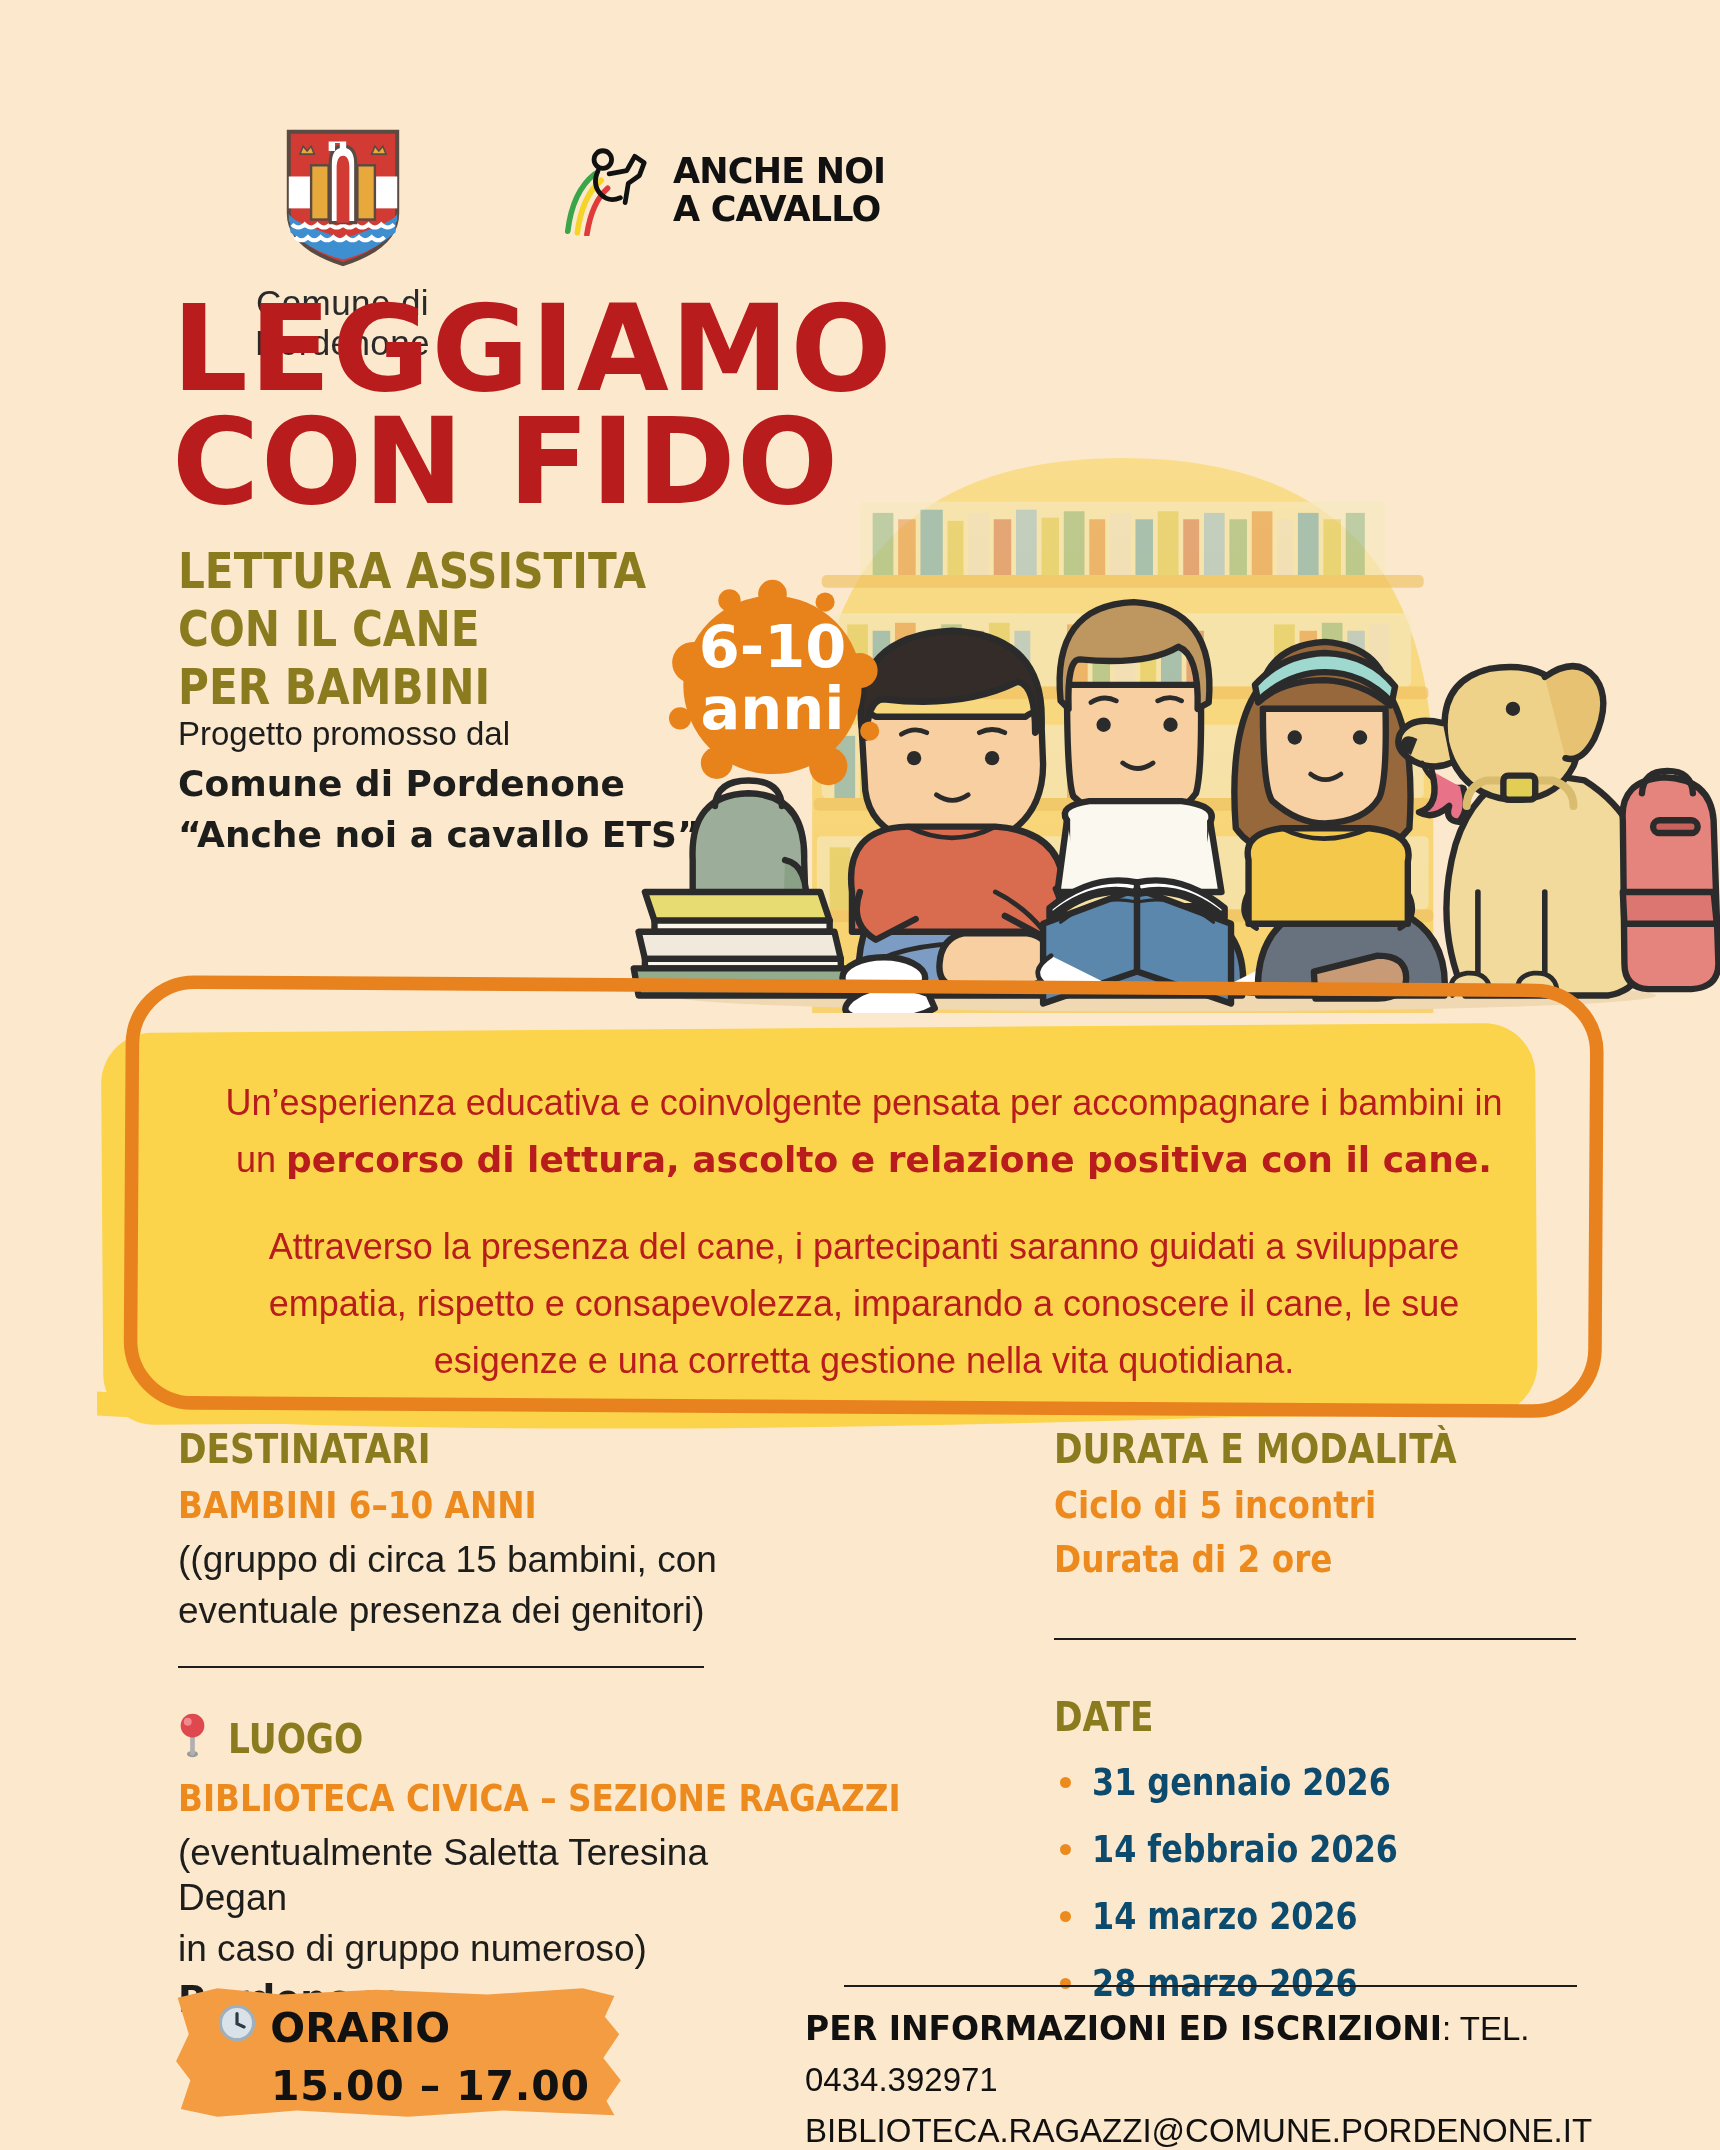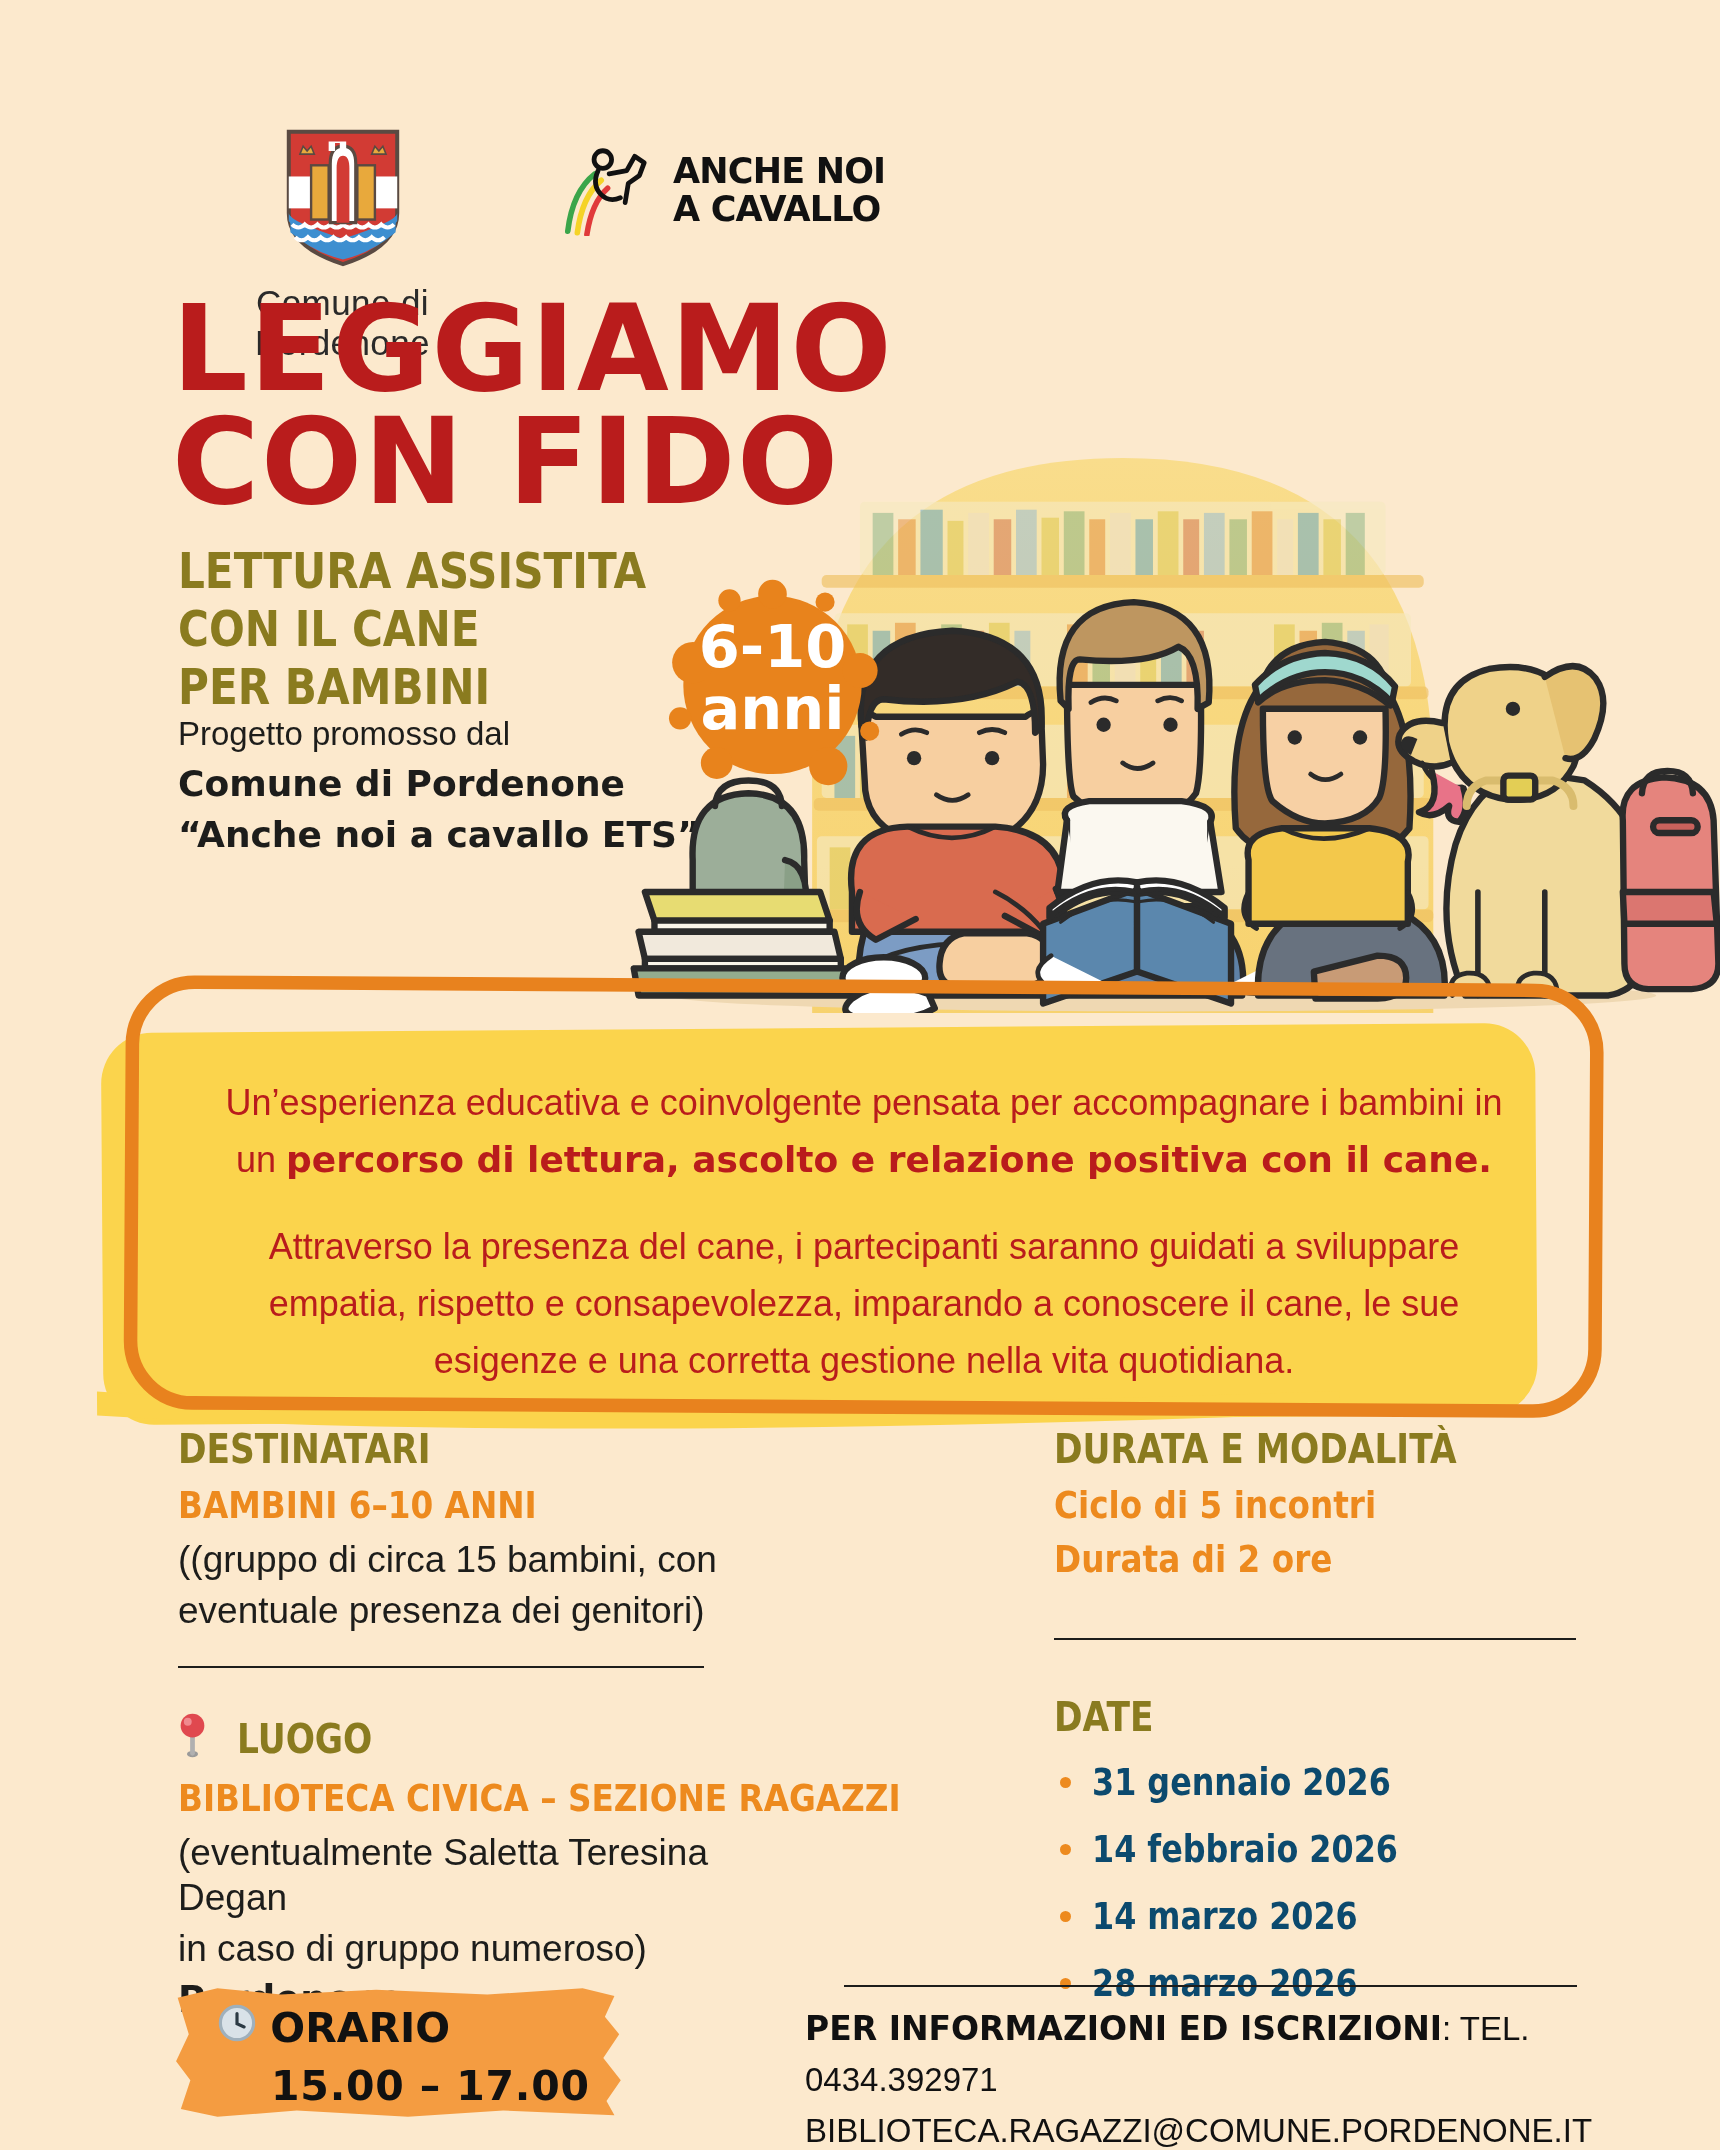--- a/index.html
+++ b/index.html
@@ -41,21 +41,21 @@
 
   
   .col{width:558px;}
   .col .h{font-family:"DejaVu Sans",sans-serif;font-weight:bold;font-size:40px;color:#8A7B1F;margin:0 0 11px 0;}
   .col .hl{font-family:"DejaVu Sans",sans-serif;font-weight:bold;font-size:38px;color:#ED8A1E;margin:0 0 9.6px 0;}
   .col .body{font-size:37px;line-height:1.22;margin:0 0 6.4px 0;}
   .col .bold-body{font-family:"DejaVu Sans",sans-serif;font-weight:bold;font-size:37px;margin:4.8px 0 0 0;}
   .rule{height:0;border-top:2.4px solid #1D1D1B;}
   .left-col{left:178px;top:1426px;}
   .right-col{left:1054px;top:1426px;}
-  .luogo-row{display:flex;align-items:center;gap:30px;margin:0 0 11px 0;}
+  .luogo-row{display:flex;align-items:center;gap:21px;margin:0 0 11px 0;}
   .date-list{list-style:none;margin:21px 0 0 6.4px;padding:0;}
   .date-list li{display:flex;align-items:center;gap:21px;
     font-family:"DejaVu Sans",sans-serif;font-weight:bold;font-size:37px;color:#0c4a6e;margin-bottom:24px;}
   .date-list .dot{width:11px;height:11px;border-radius:50%;background:#ED8A1E;flex:0 0 auto;}
 
   
   .orario{left:169px;top:1985px;width:466px;height:135px;}
   .orario .content{position:absolute;left:49px;top:19px;color:#111;}
   .orario .row1{display:flex;align-items:center;gap:14.3px;font-family:"DejaVu Sans",sans-serif;font-weight:bold;font-size:41px;}
   .orario .row2{margin:9.6px 0 0 53px;font-family:"DejaVu Sans",sans-serif;font-weight:bold;font-size:41px;letter-spacing:0.8px;}

